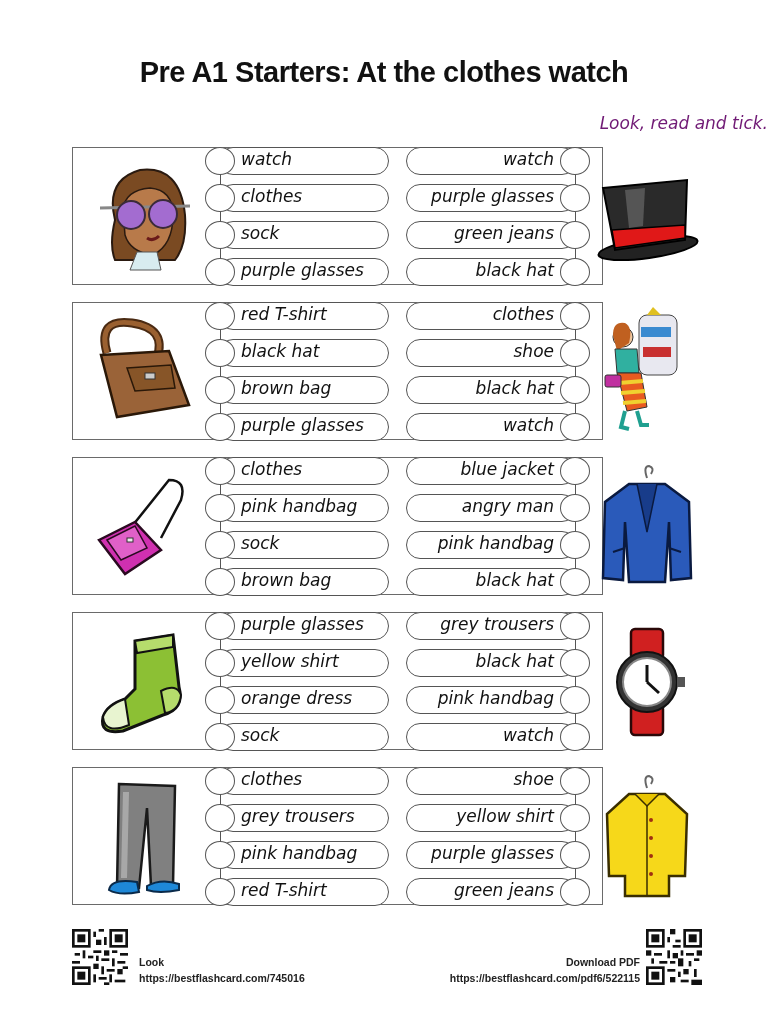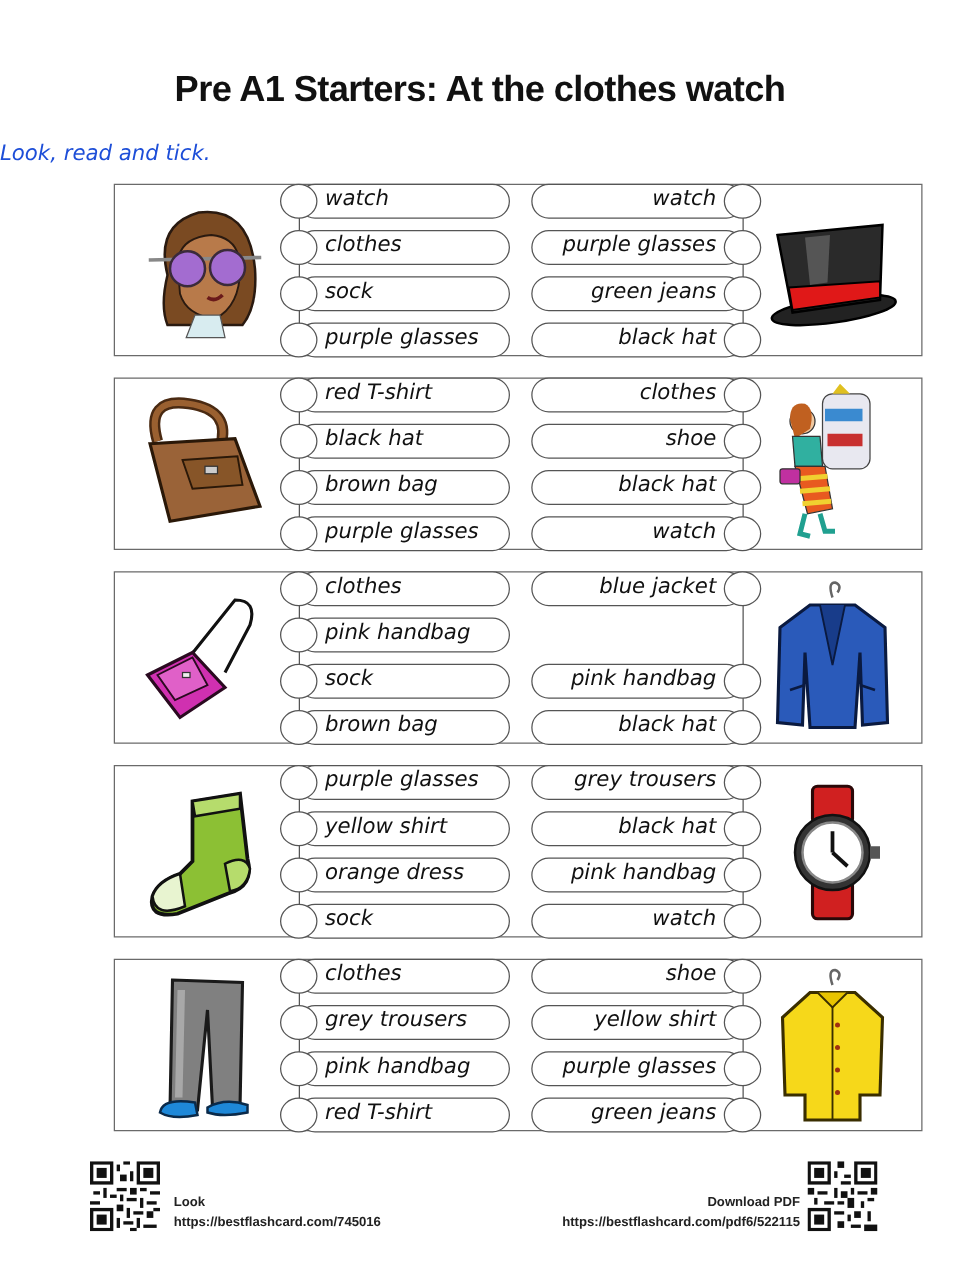--- a/index.html
+++ b/index.html
@@ -1,19 +1,19 @@
 <!DOCTYPE html>
 <html><head>
 <meta charset="utf-8">
 <style>
   html, body { margin:0; padding:0; background:#ffffff; }
   body { width:768px; height:1024px; position:relative; overflow:hidden; font-family:"DejaVu Sans", sans-serif; color:#111; }
   .title { position:absolute; top:56px; left:0; width:768px; text-align:center; font-family:"Liberation Sans", sans-serif; font-size:29px; font-weight:bold; letter-spacing:-0.5px; color:#111; }
-  .instr { position:absolute; top:113px; left:0; width:768px; text-align:left; font-family:"DejaVu Sans", sans-serif; font-style:italic; font-size:17px; color:#1d4ed8; }
-  .panel { position:absolute; left:91px; width:647px; height:138px; border:1.5px solid #6a6a6a; box-sizing:border-box; background:#fff; }
+  .instr { position:absolute; top:113px; left:0; width:768px; text-align:right; font-family:"DejaVu Sans", sans-serif; font-style:italic; font-size:17px; color:#701a75; }
+  .panel { position:absolute; left:72px; width:531px; height:138px; border:1.5px solid #6a6a6a; box-sizing:border-box; background:#fff; }
   .opt { position:absolute; height:28px; }
   .pill { position:absolute; top:0; height:28px; border:1.2px solid #555; border-radius:14px; box-sizing:border-box; background:#fff; }
   .circle { position:absolute; top:0; width:30px; height:28px; border:1.2px solid #555; border-radius:50%; box-sizing:border-box; background:#fff; z-index:2; }
   .label { position:absolute; top:2px; font-family:"DejaVu Sans", sans-serif; font-style:italic; font-size:17px; color:#111; white-space:nowrap; z-index:3; }
   .vline { position:absolute; width:1.2px; background:#555; }
   .pic { position:absolute; }
   .footer-text { position:absolute; font-family:"Liberation Sans", sans-serif; font-size:10.5px; font-weight:bold; color:#222; }
   .qr { position:absolute; width:56px; height:56px; }
 </style>
 </head>
@@ -190,20 +190,25 @@
       <div class="opt" style="left: 132px; top: 110px; width: 184px;">
         <div class="pill" style="left:14px;width:170px;"></div>
         <div class="circle" style="left:0;"></div>
         <span class="label" style="left:36px;">brown bag</span>
       </div>
       <div class="vline" style="left: 502px; top: 14px; height: 111px;"></div>
       <div class="opt" style="left: 333px; top: -1px; width: 184px;">
         <div class="pill" style="left:0;width:170px;"></div>
         <div class="circle" style="left:154px;"></div>
         <span class="label" style="right:36px;text-align:left;">blue jacket</span>
+      </div>
+      <div class="opt" style="left: 333px; top: 36px; width: 184px;">
+        <div class="pill" style="left:0;width:170px;"></div>
+        <div class="circle" style="left:154px;"></div>
+        <span class="label" style="right:36px;text-align:right;">angry man</span>
       </div>
       <div class="opt" style="left: 333px; top: 73px; width: 184px;">
         <div class="pill" style="left:0;width:170px;"></div>
         <div class="circle" style="left:154px;"></div>
         <span class="label" style="right:36px;text-align:right;">pink handbag</span>
       </div>
       <div class="opt" style="left: 333px; top: 110px; width: 184px;">
         <div class="pill" style="left:0;width:170px;"></div>
         <div class="circle" style="left:154px;"></div>
         <span class="label" style="right:36px;text-align:right;">black hat</span>

